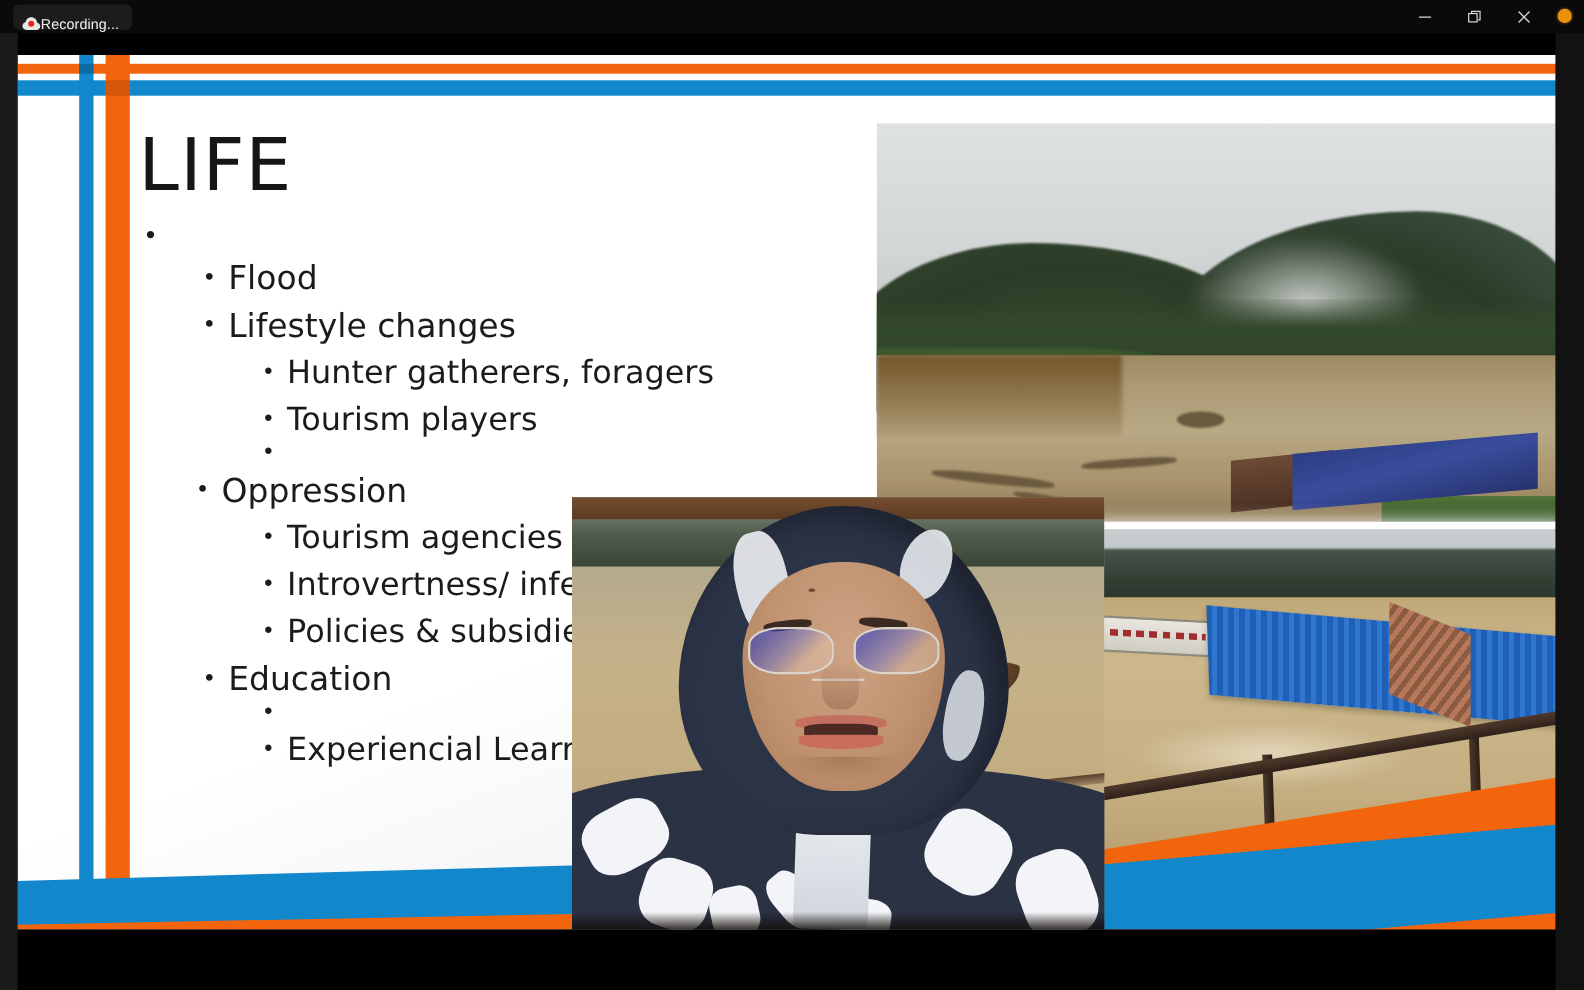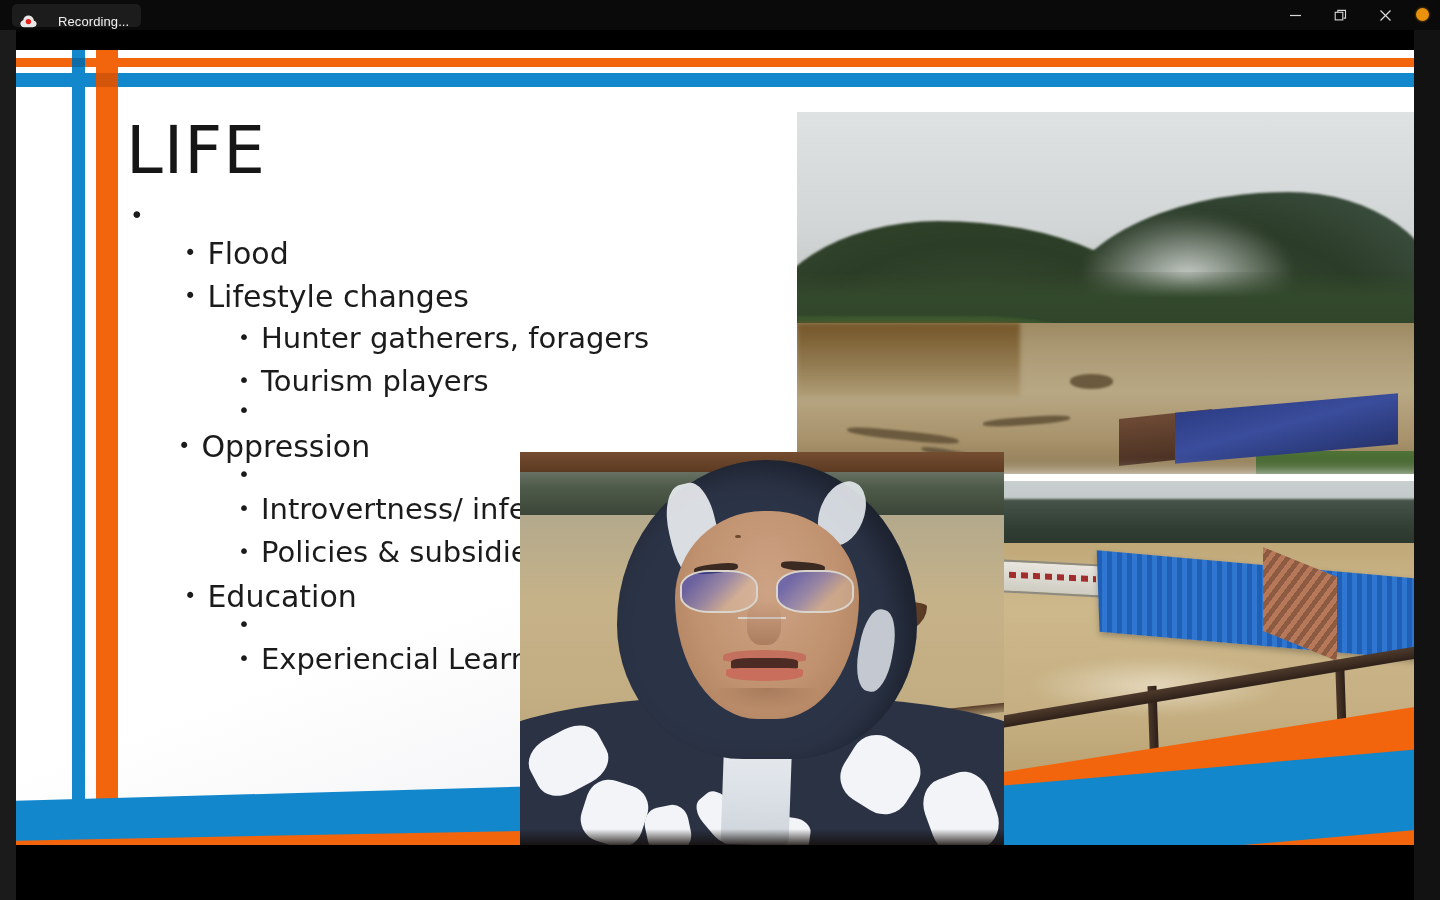--- a/index.html
+++ b/index.html
@@ -19,21 +19,21 @@
   .titlebar {
     position: absolute; left: 0; top: 0;
     width: 1440px; height: 30px;
     background: #0a0a0a;
     display: flex; align-items: center;
     z-index: 60;
   }
   .rec-pill {
     position: absolute; left: 12px; top: 4px;
     height: 23px;
-    display: flex; align-items: center; gap: 21px;
+    display: flex; align-items: center; gap: 0;
     padding: 12px 12px 0 8px;
     background: #1c1c1c;
     border-radius: 5px;
   }
   .rec-cloud {
     position: relative;
     width: 17px; height: 13px;
   }
   .rec-cloud svg { display: block; }
   .rec-label {
@@ -535,20 +535,21 @@
           </div>
           <div class="b lvl3">
             <span class="bullet">•</span>
           </div>
           <div class="b lvl2 lvl1b">
             <span class="bullet">•</span>
             <span>Oppression</span>
           </div>
           <div class="b lvl3">
             <span class="bullet">•</span>
+            <span>Tourism agencies</span>
           </div>
           <div class="b lvl3">
             <span class="bullet">•</span>
             <span>Introvertness/ inferiority</span>
           </div>
           <div class="b lvl3">
             <span class="bullet">•</span>
             <span>Policies &amp; subsidies</span>
           </div>
           <div class="b lvl2">

